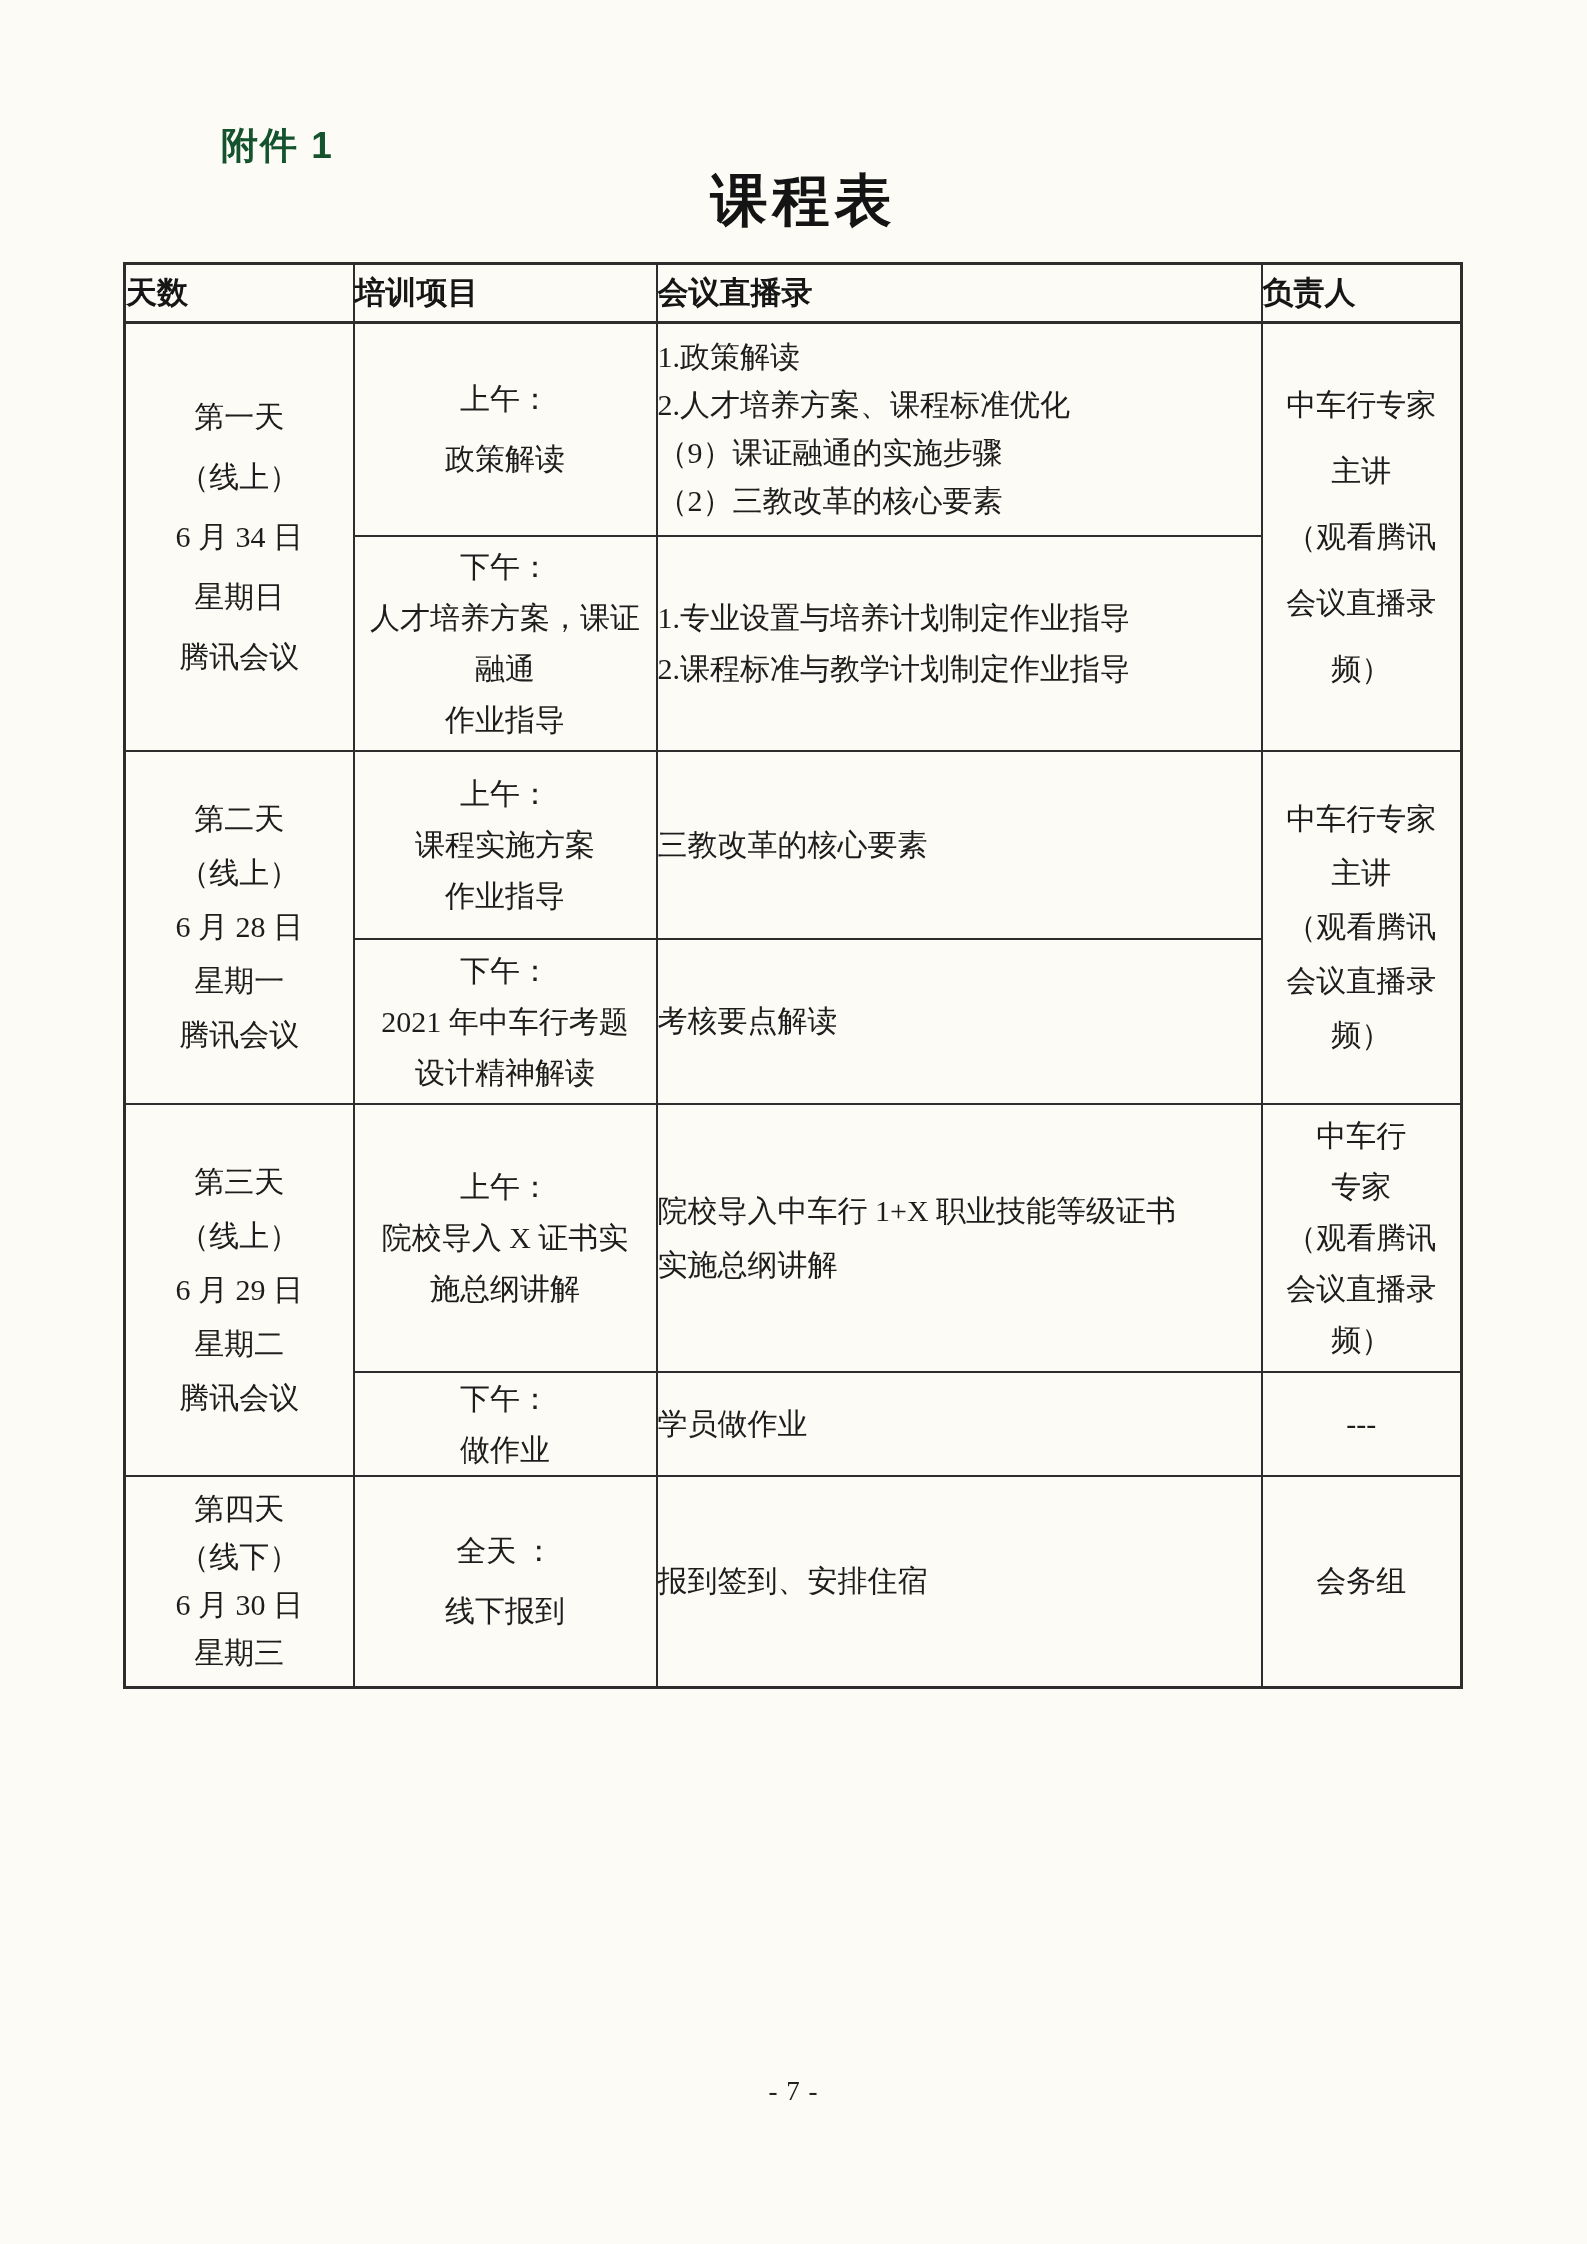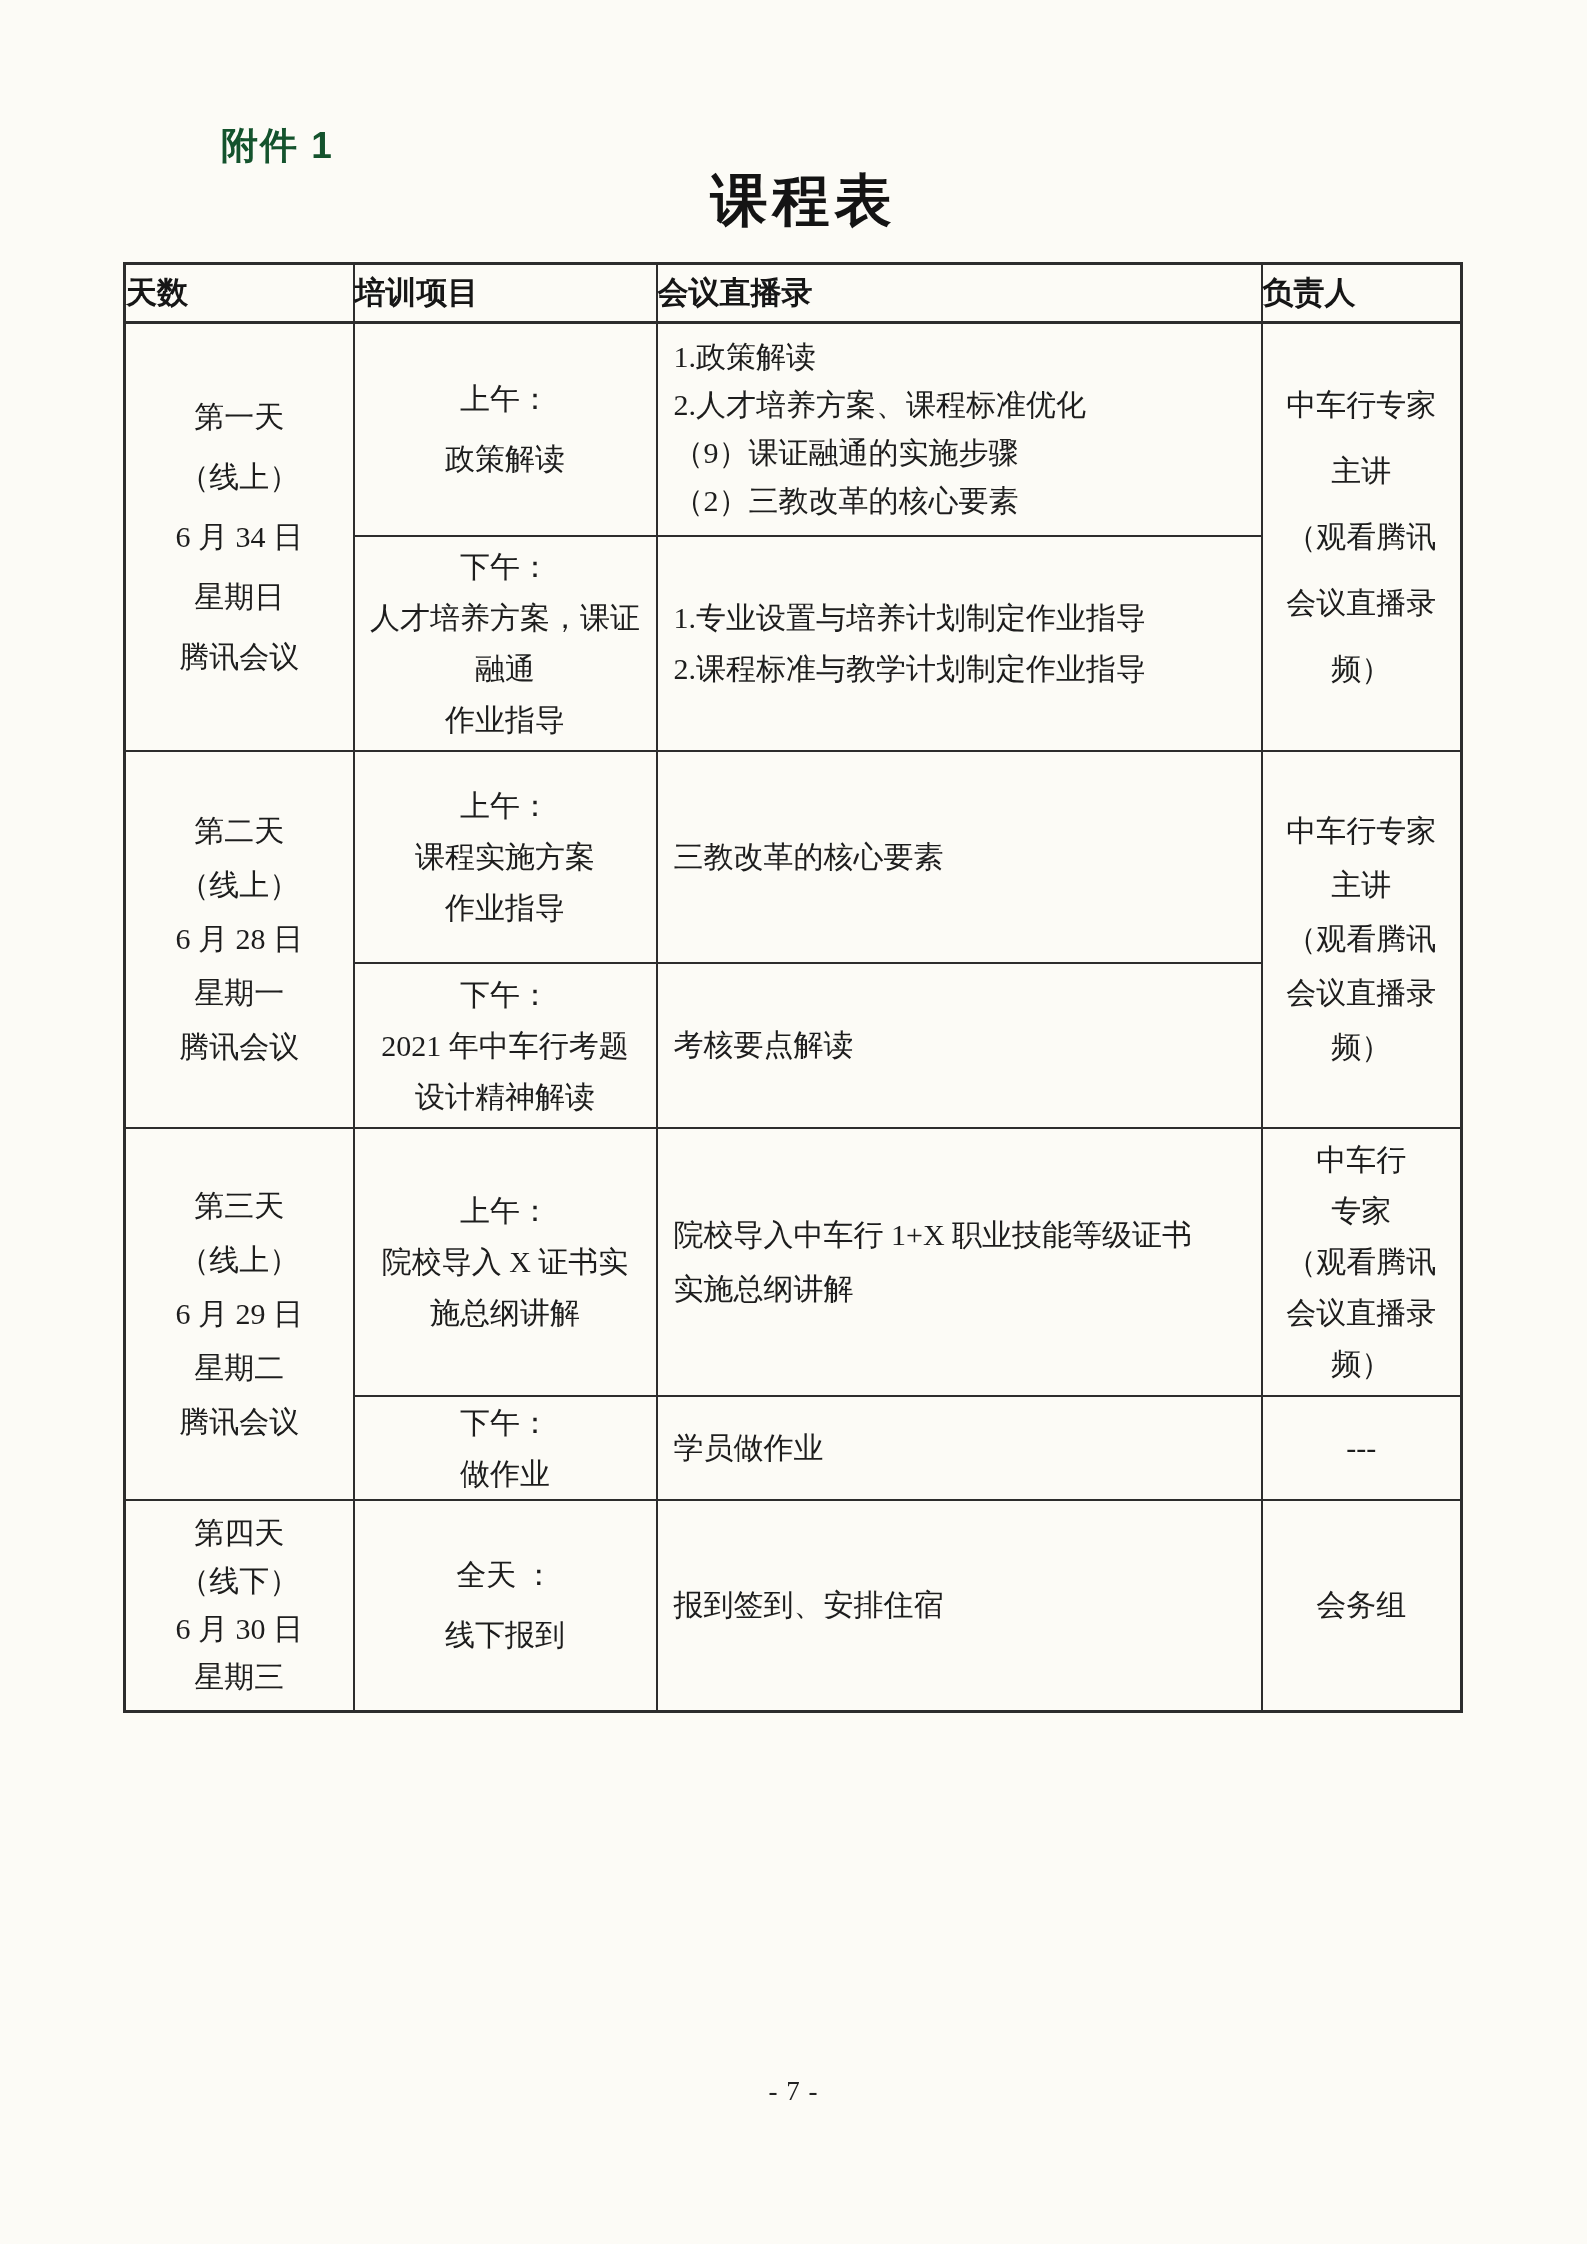--- a/index.html
+++ b/index.html
@@ -34,23 +34,23 @@
   .schedule th {
     font-family:"Liberation Sans","DejaVu Sans",sans-serif;
     font-size:31px; font-weight:700; text-align:left;
     vertical-align:middle; border-bottom-width:3px;
     color:#161616;
   }
   .schedule td {
     font-size:30px; text-align:center; vertical-align:middle;
     padding:0; color:#1d1d1d;
   }
-  .schedule td.content { text-align:left; padding-left:16px; padding-right:6px; }
+  .schedule td.content { text-align:left; padding-left:0; padding-right:6px; }
   
-  .rh213{height:213px} .rh215{height:215px} .rh195{height:212px}
+  .rh213{height:213px} .rh215{height:215px} .rh195{height:188px}
   .rh165{height:165px} .rh268{height:268px} .rh104{height:104px} .rh212{height:212px}
   
   .lh16{line-height:1.6} .lh17{line-height:1.7} .lh18{line-height:1.8}
   .lh20{line-height:2.0} .lh22{line-height:2.2}
   .pagenum {
     position:absolute; top:2076px; left:0; width:1587px;
     text-align:center; font-size:27px; letter-spacing:1px; color:#222;
   }
 </style>
 </head>

